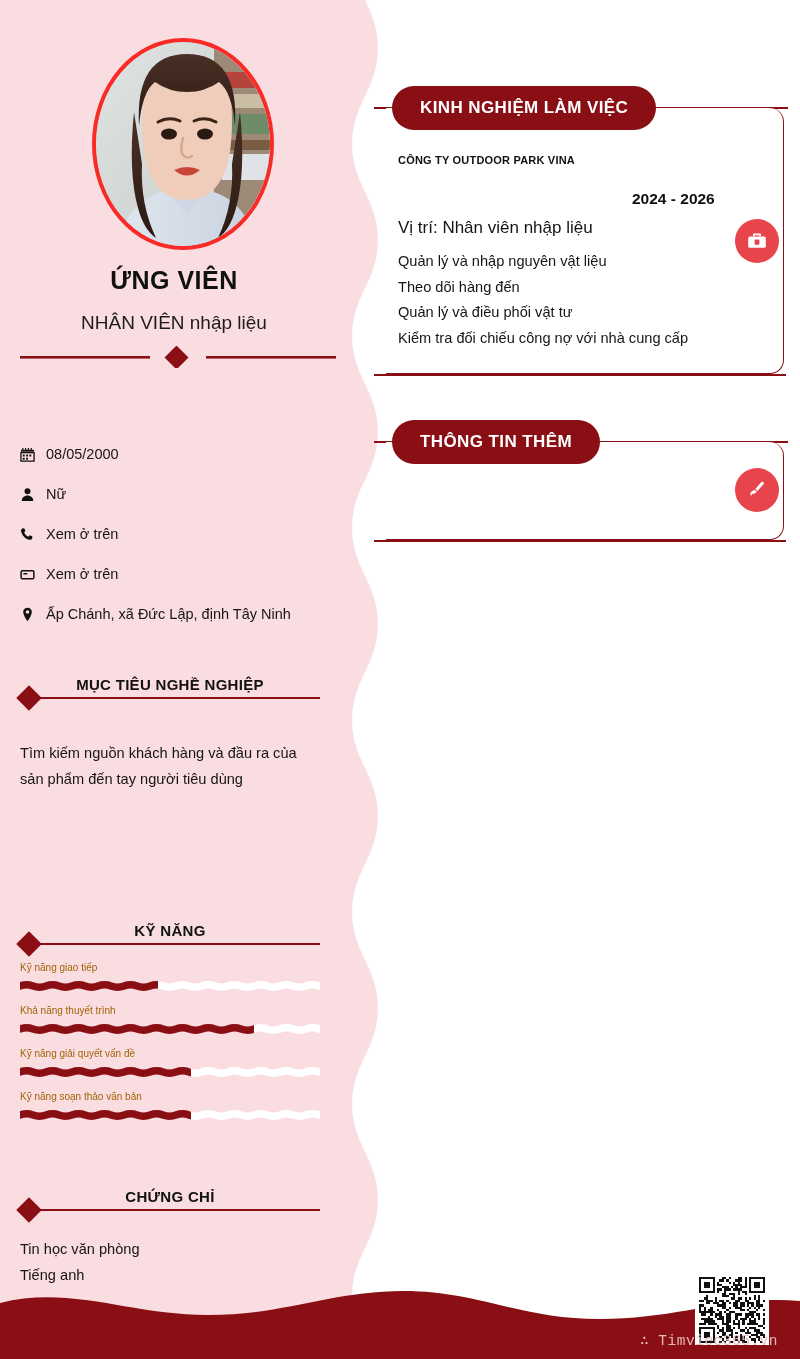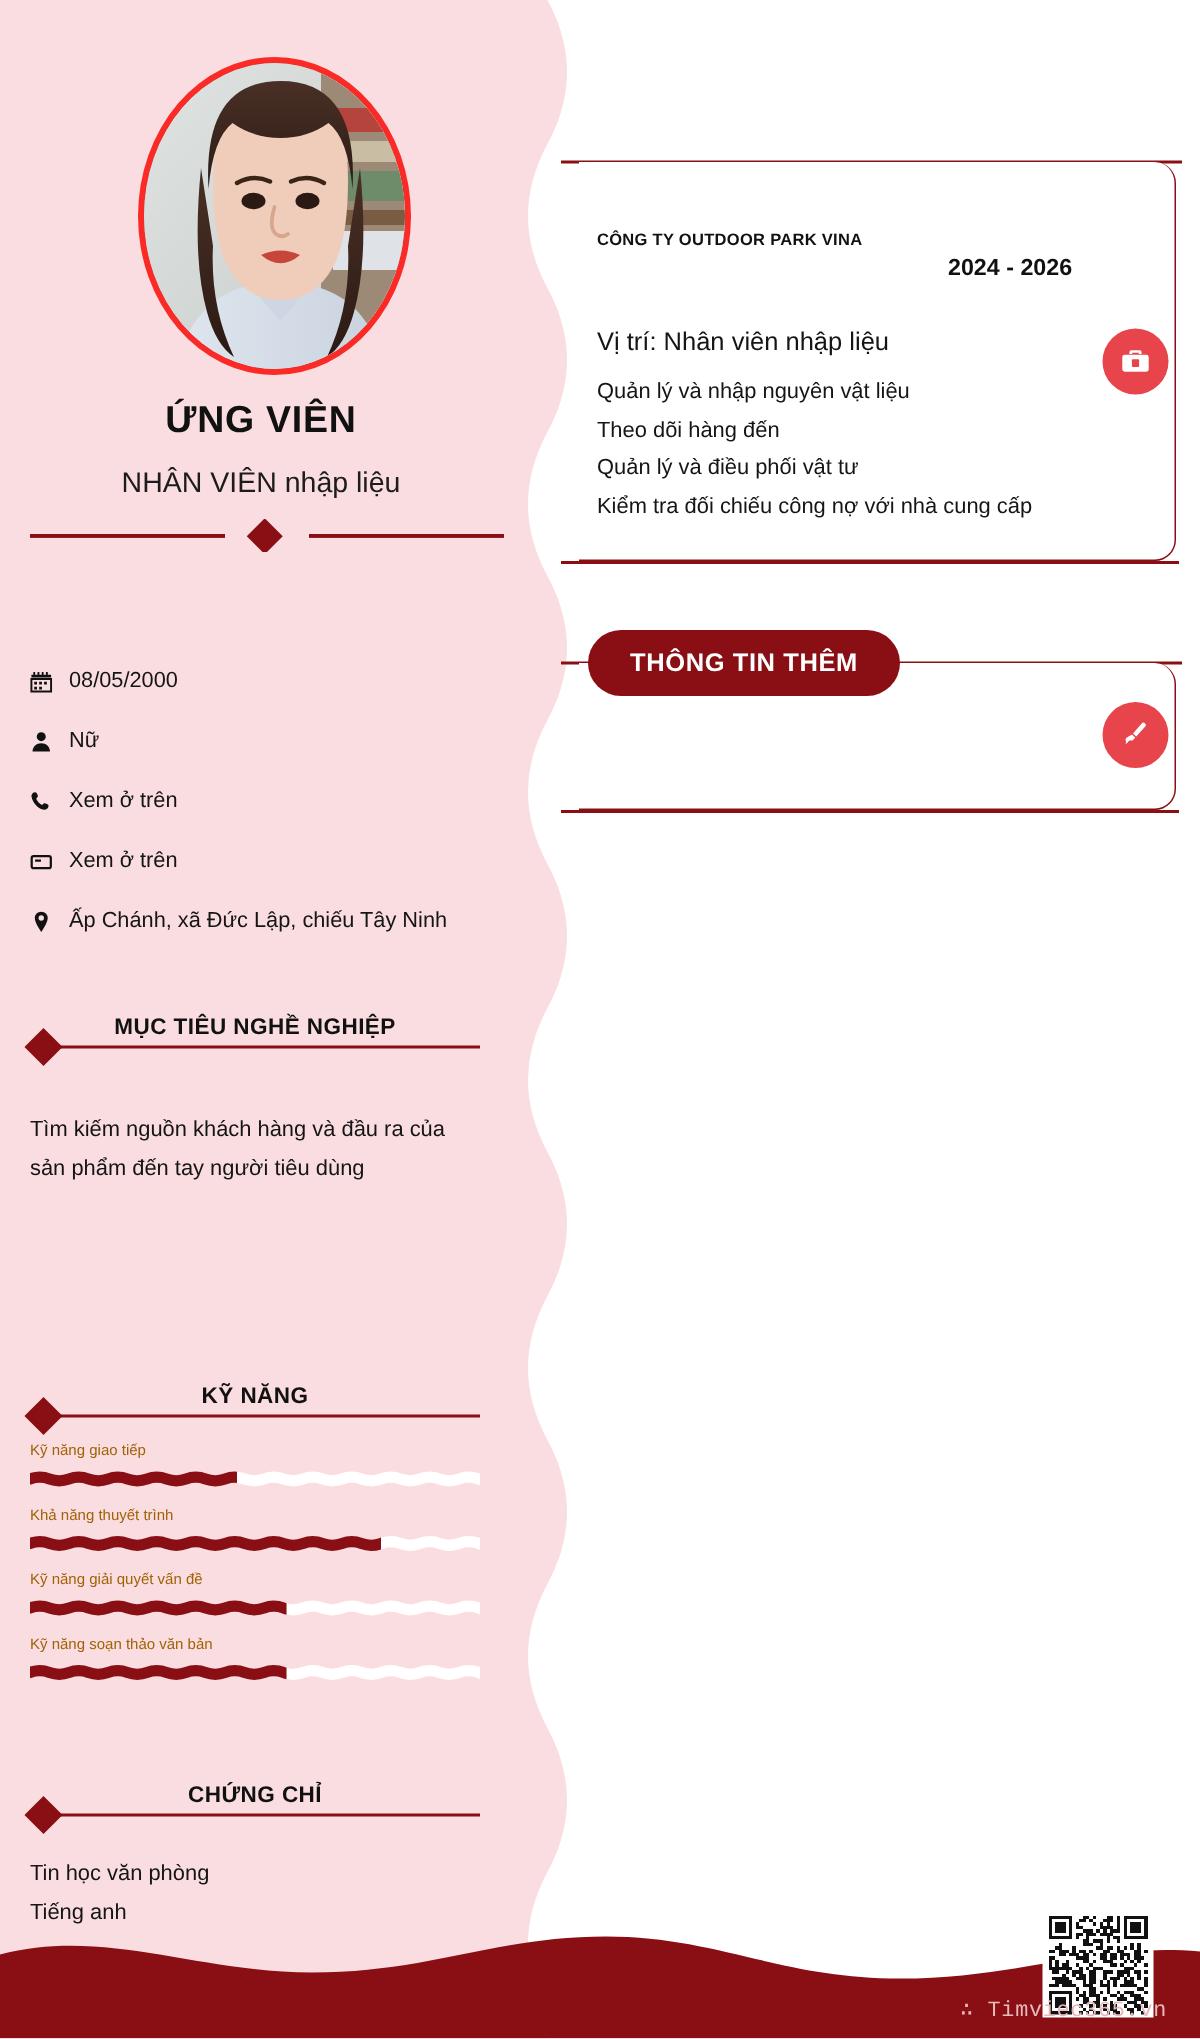--- a/index.html
+++ b/index.html
@@ -239,21 +239,21 @@
       </span>
       <span class="contact-text">Xem ở trên</span>
     </div>
     <div class="contact-row">
       <span class="contact-icon">
         <svg width="15" height="15" viewBox="0 0 16 16" fill="currentColor">
           <path d="M8 .8c-2.6 0-4.6 2-4.6 4.5C3.4 8.9 8 15.2 8 15.2s4.6-6.3 4.6-9.9C12.6 2.8 10.6.8 8 .8z"></path>
           <circle cx="8" cy="5.3" r="1.9" fill="#fadde0"></circle>
         </svg>
       </span>
-      <span class="contact-text">Ấp Chánh, xã Đức Lập, chiếu Tây Ninh</span>
+      <span class="contact-text">Ấp Chánh, xã Đức Lập, định Tây Ninh</span>
     </div>
   </div>
 
   <div class="lsec" style="top:676px">
     <div class="lsec-head">
       <div class="rule"></div>
       <div class="dia"></div>
       <div class="ttl">MỤC TIÊU NGHỀ NGHIỆP</div>
     </div>
   </div>
@@ -340,29 +340,32 @@
   </div>
   <div class="certs" id="cert-list">
       <div class="cert-item">Tin học văn phòng</div>
       <div class="cert-item">Tiếng anh</div>
     </div>
 
   <div class="rsec" style="left:374px; top:86px; width:414px; height:290px;">
     <div class="rsec-topline" style="left:0; top:21px; width:414px;"></div>
     <div class="rsec-card" style="left:12px; top:22px; width:398px; height:266px;"></div>
     <div class="rsec-botline" style="left:0; bottom:0; width:412px;"></div>
+    <div class="rsec-pill">
+      <span>KINH NGHIỆM LÀM VIỆC</span>
+    </div>
     <div class="rsec-badge" style="left:361px; top:133px;">
       <svg width="22" height="22" viewBox="0 0 24 24" fill="#fff">
         <path d="M9 3.8h6c.8 0 1.4.6 1.4 1.4v1.4h-2V5.6h-4.8v1h-2V5.2c0-.8.6-1.4 1.4-1.4z"></path>
         <rect x="2.4" y="7" width="19.2" height="12.4" rx="1.8"></rect>
         <rect x="9.4" y="10.4" width="5.2" height="5.6" rx=".7" fill="#e8444c"></rect>
       </svg>
     </div>
     <div class="exp-company" style="left:24px; top:68px;">CÔNG TY OUTDOOR PARK VINA</div>
-    <div class="exp-years" style="left:258px; top:84px;">2024 - 2026</div>
+    <div class="exp-years" style="left:258px; top:104px;">2024 - 2026</div>
     <div class="exp-position" style="left:24px; top:132px;">Vị trí: Nhân viên nhập liệu</div>
     <ul class="exp-duties" id="duty-list" style="left:24px; top:163px; width:350px;">
         <li>Quản lý và nhập nguyên vật liệu</li>
         <li>Theo dõi hàng đến</li>
         <li>Quản lý và điều phối vật tư</li>
         <li>Kiểm tra đối chiếu công nợ với nhà cung cấp</li>
       </ul>
   </div>
 
   <div class="rsec" style="left:374px; top:420px; width:414px; height:122px;">

